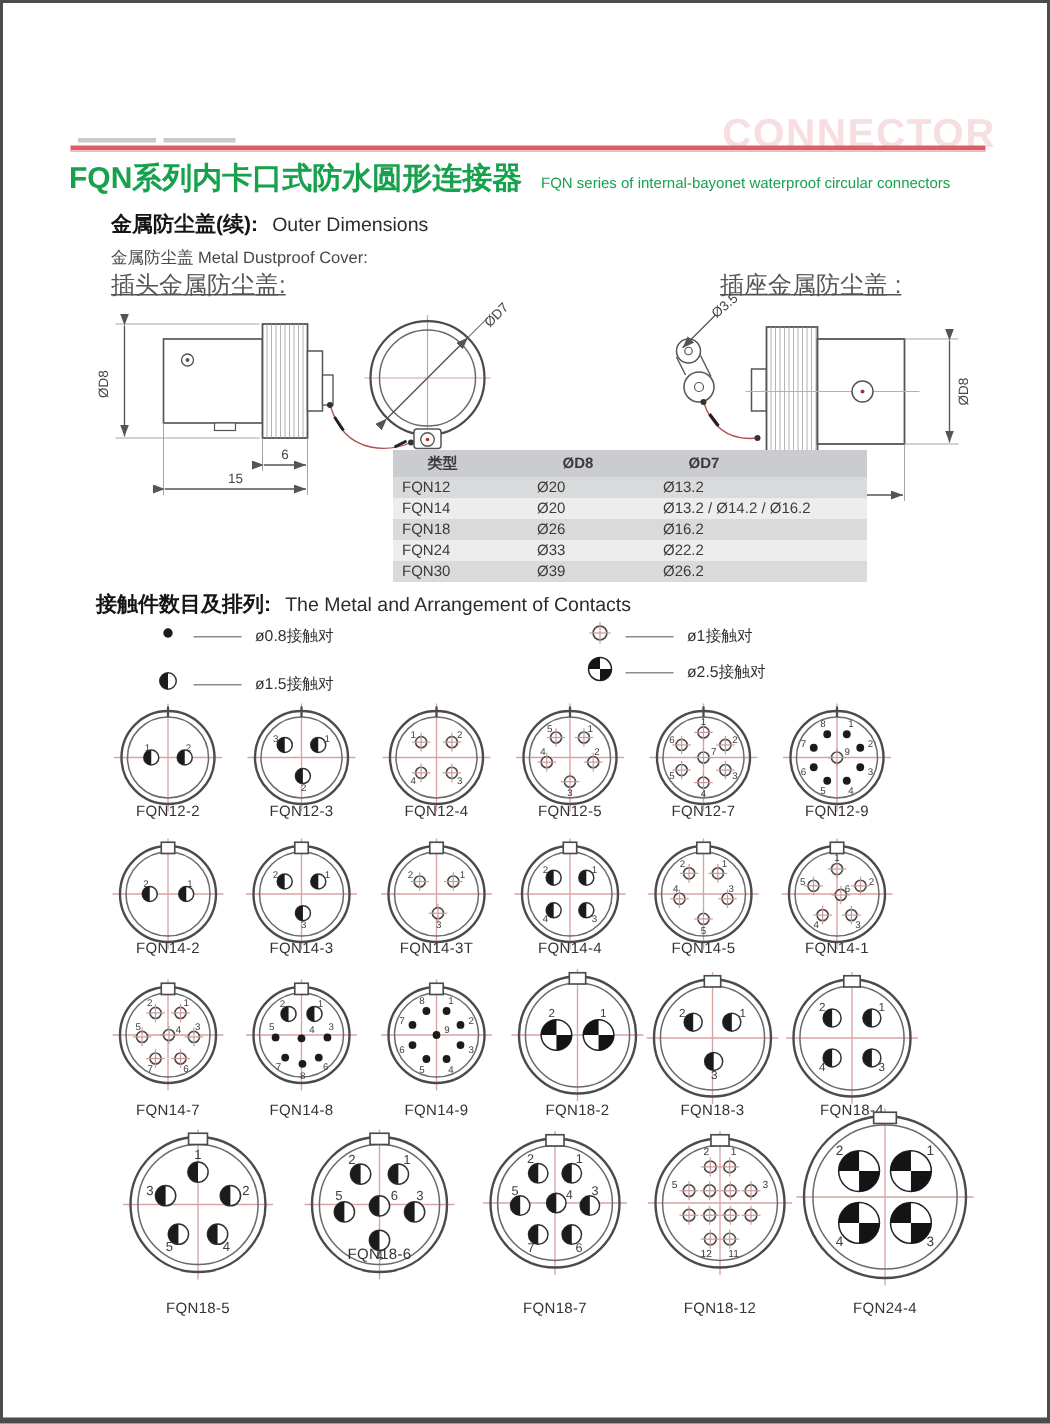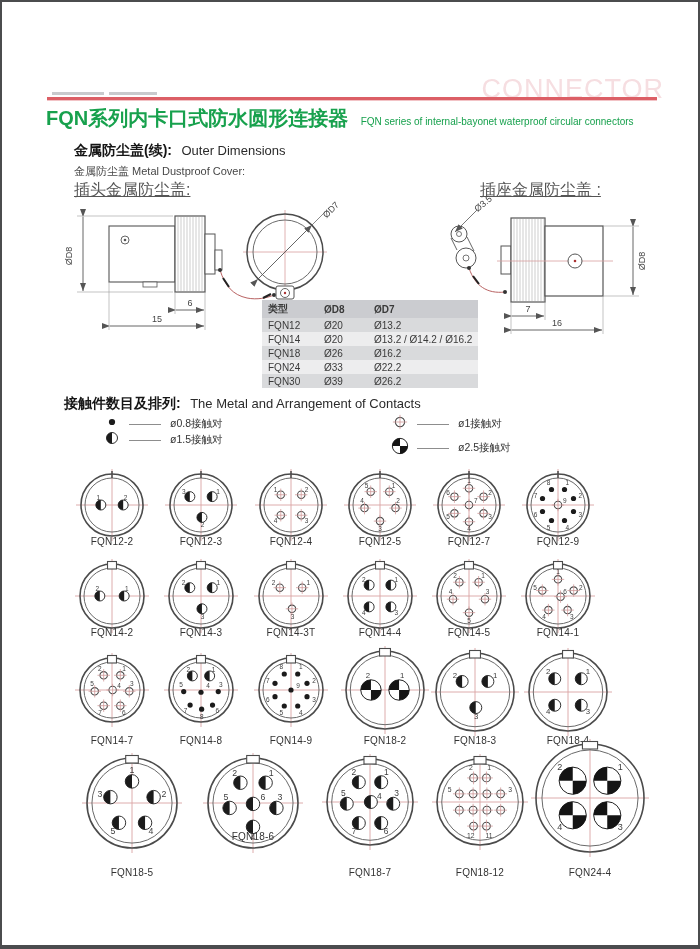--- a/index.html
+++ b/index.html
@@ -2,33 +2,33 @@
 <html><head>
 <meta charset="utf-8">
 <style>
   html,body{margin:0;padding:0;background:#888;}
   .page{position:relative;width:700px;height:949px;background:#ffffff;
         border:2px solid #4b4c4e;border-bottom-width:4px;box-sizing:border-box;
         overflow:hidden;font-family:"Liberation Sans","DejaVu Sans",sans-serif;color:#222;}
   .abs{position:absolute;}
   .dash1{left:50px;top:90px;width:52px;height:3px;background:#c9cacd;}
   .dash2{left:107px;top:90px;width:48px;height:3px;background:#c9cacd;}
-  .watermark{left:430px;top:72px;width:232px;text-align:right;font-size:27px;font-weight:normal;
+  .watermark{left:430px;top:72px;width:232px;text-align:right;font-size:27px;font-weight:bold;
              color:#f6dee1;letter-spacing:1px;z-index:0;}
   .red-rule{left:45px;top:95px;width:610px;height:3px;background:#dc5f66;border-bottom:1px solid #f2c3c6;z-index:1;}
   .title{left:44px;top:103px;white-space:nowrap;z-index:2;}
   .title .cn{font-size:20px;font-weight:bold;color:#17a14d;}
   .title .en{font-size:10px;color:#17a14d;margin-left:8px;}
   .sec-head{white-space:nowrap;}
   .sec-head .cn{font-size:14px;font-weight:bold;color:#151515;}
   .sec-head .en{font-size:13px;color:#2b2b2b;margin-left:5px;}
   .small-cn{font-size:11px;color:#474747;}
   .tiny-cn{font-size:16px;color:#555;text-decoration:underline;}
   .dim-table{left:260px;top:298px;border-collapse:collapse;font-size:10px;color:#3a3a3a;}
-  .dim-table th{background:#cbccd0;font-weight:bold;text-align:left;padding:2px 6px;}
+  .dim-table th{background:#cbccd0;font-weight:bold;text-align:left;padding:2px 23px;}
   .dim-table td{padding:1.5px 6px;}
   .dim-table tr:nth-child(odd) td{background:#ededee;}
   .dim-table tr:nth-child(even) td{background:#d9dadc;}
   .dim-table th:nth-child(1),.dim-table td:nth-child(1){min-width:44px;}
   .dim-table th:nth-child(2),.dim-table td:nth-child(2){min-width:38px;}
   .dim-table th:nth-child(3),.dim-table td:nth-child(3){min-width:96px;}
   .legend-item{position:absolute;display:flex;align-items:center;height:20px;}
   .legend-item .dash{width:32px;border-top:1.2px solid #8d8d8d;margin:0 9px 0 7px;}
   .legend-item .lbl{font-size:10.5px;color:#333;}
   .conn-label{position:absolute;width:130px;text-align:center;font-size:10px;color:#333;letter-spacing:.2px;}
@@ -201,21 +201,21 @@
   </div>
   <div class="legend-item" style="left:388px;top:412px;">
     <span class="sym"><svg width="20" height="20" viewBox="0 0 20 20">
           <circle cx="10" cy="10" r="4.625" fill="#fff" stroke="#4a4a4a" stroke-width="1.1"></circle>
           <line x1="2.875" y1="10" x2="17.125" y2="10" stroke="#cf9898" stroke-width="0.8"></line>
           <line x1="10" y1="2.875" x2="10" y2="17.125" stroke="#cf9898" stroke-width="0.8"></line>
         </svg></span>
     <span class="dash"></span>
     <span class="lbl">ø1接触对</span>
   </div>
-  <div class="legend-item" style="left:100px;top:428px;">
+  <div class="legend-item" style="left:100px;top:444px;">
     <span class="sym"><svg width="20" height="20" viewBox="0 0 20 20">
           <circle cx="10" cy="10" r="5.5" fill="#fff" stroke="#333" stroke-width="1"></circle>
           <path d="M 10 4.5 A 5.5 5.5 0 0 0 10 15.5 Z" fill="#1b1b1b"></path>
         </svg></span>
     <span class="dash"></span>
     <span class="lbl">ø1.5接触对</span>
   </div>
   <div class="legend-item" style="left:388px;top:436px;text-align:right;">
     <span class="sym"><svg width="20" height="20" viewBox="0 0 20 20">
           <circle cx="10" cy="10" r="7.65" fill="#fff" stroke="#222" stroke-width="1"></circle>

